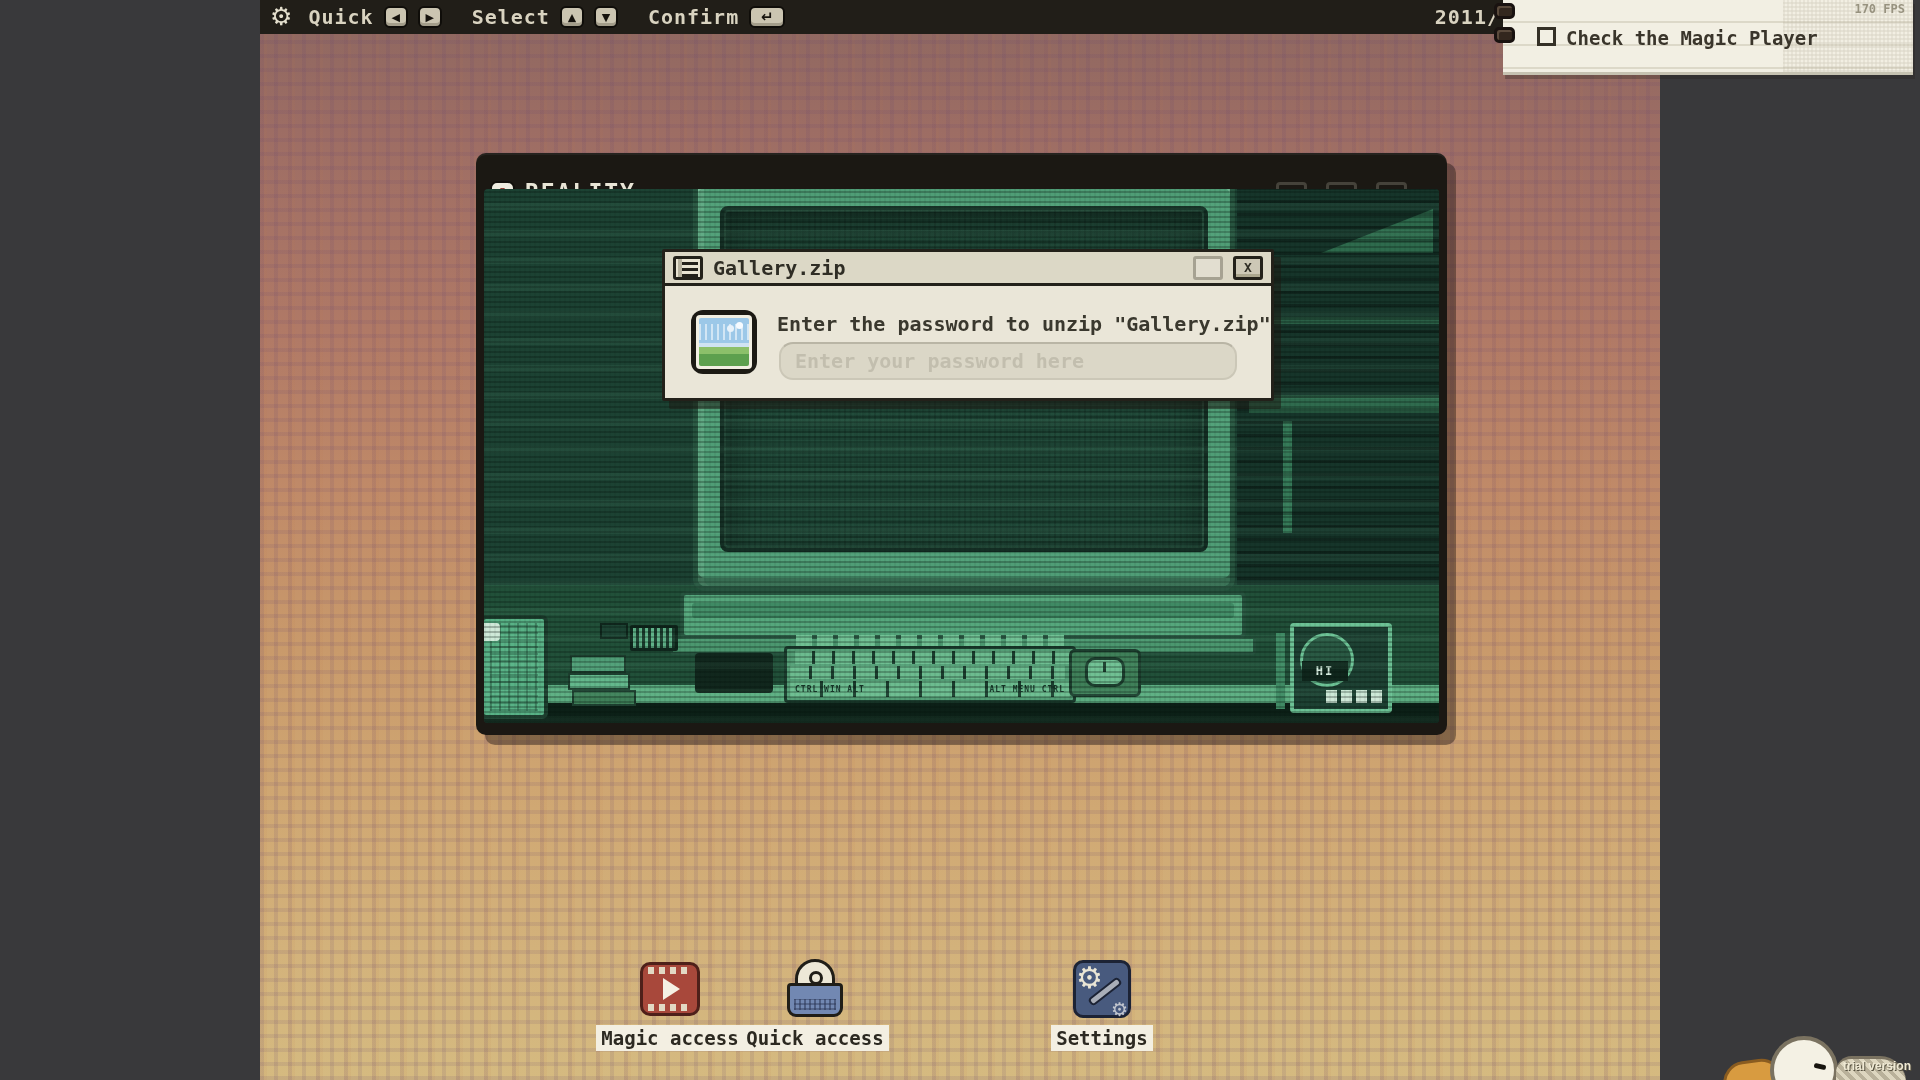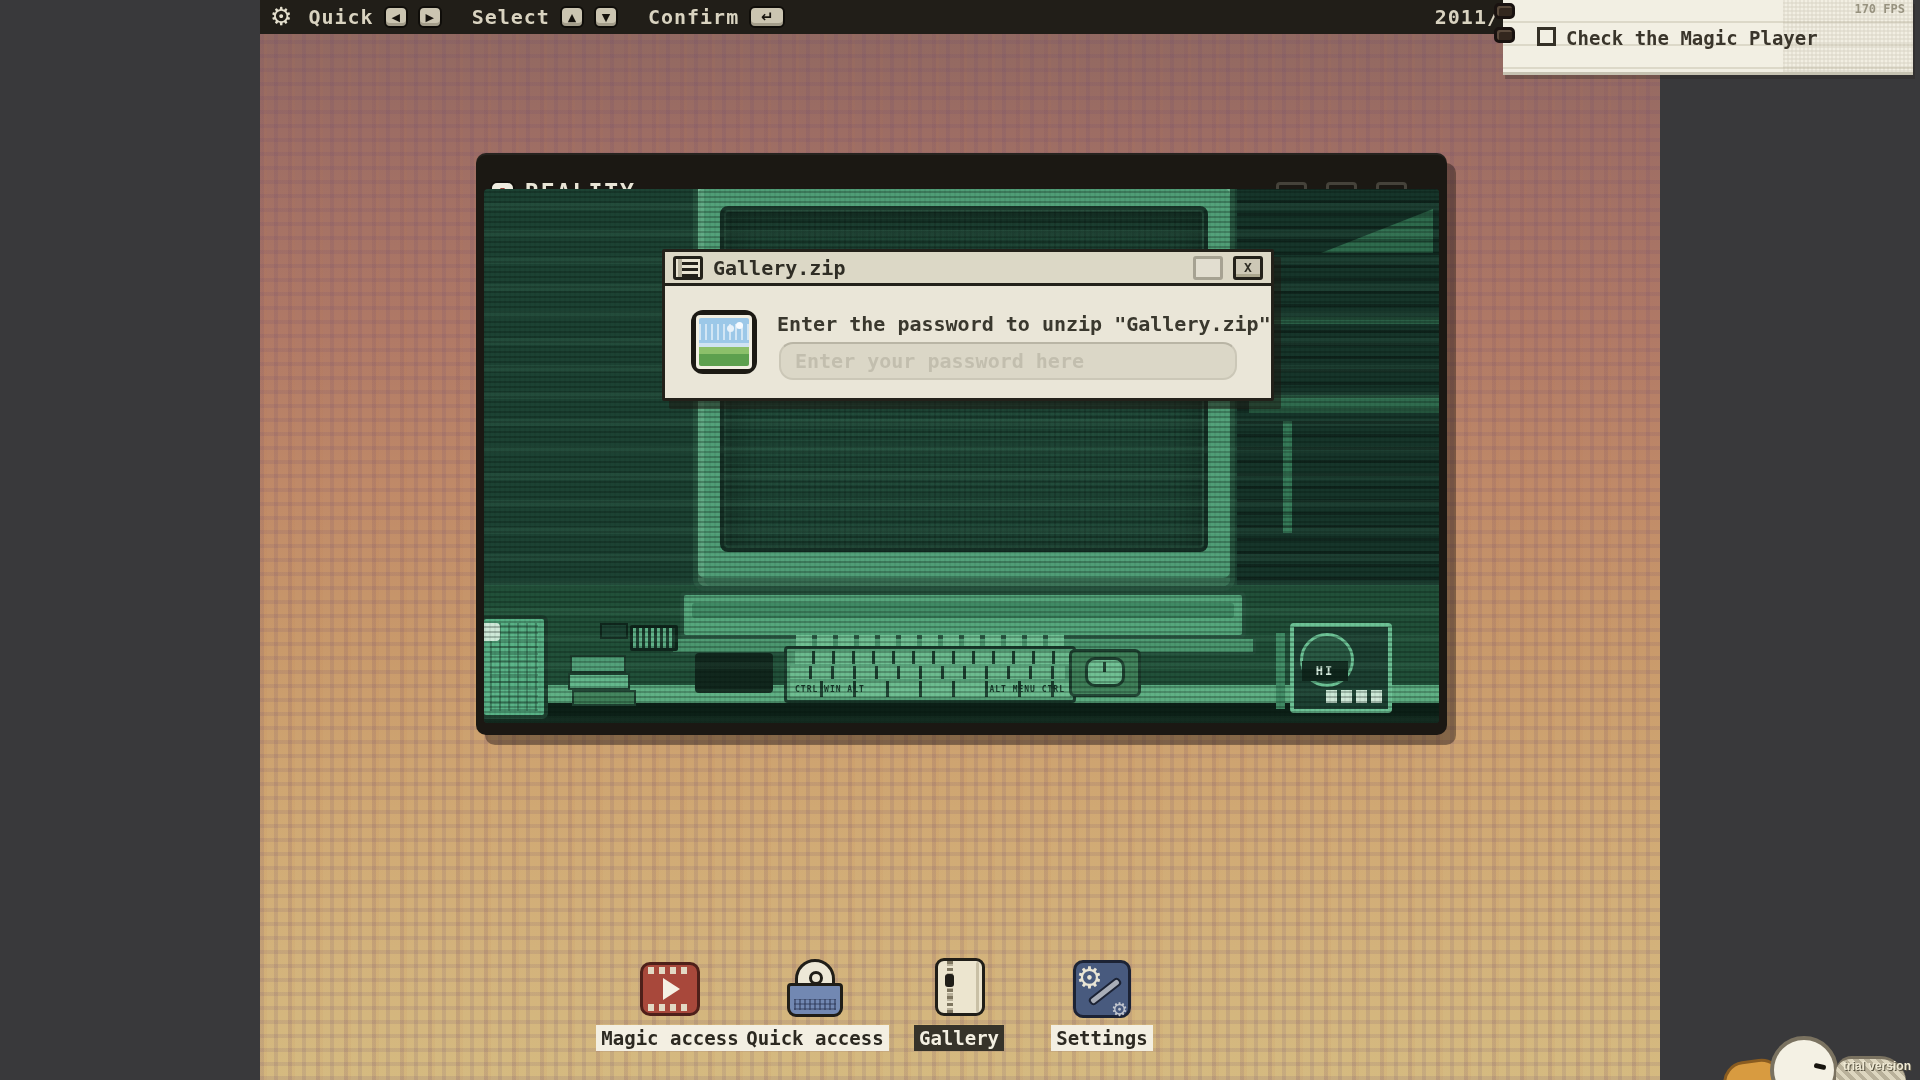--- a/index.html
+++ b/index.html
@@ -347,29 +347,20 @@
 
   <div class="di" style="left:815px">
     <div class="di-art">
       <i class="qa-dome"></i>
       <i class="qa-lens"></i>
       <i class="qa-bag"></i>
     </div>
     <div class="di-label">Quick access</div>
   </div>
 
-  <div class="di" style="left:959px">
-    <div class="di-art">
-      <i class="ga-book"></i>
-      <i class="ga-zip"></i>
-      <i class="ga-pull"></i>
-      <i class="ga-edge"></i>
-    </div>
-    <div class="di-label selected">Gallery</div>
-  </div>
 
   <div class="di" style="left:1102px">
     <div class="di-art">
       <i class="se-bg"></i>
       <i class="se-gear1">⚙</i>
       <i class="se-wrench"></i>
       <i class="se-gear2">⚙</i>
     </div>
     <div class="di-label">Settings</div>
   </div>

